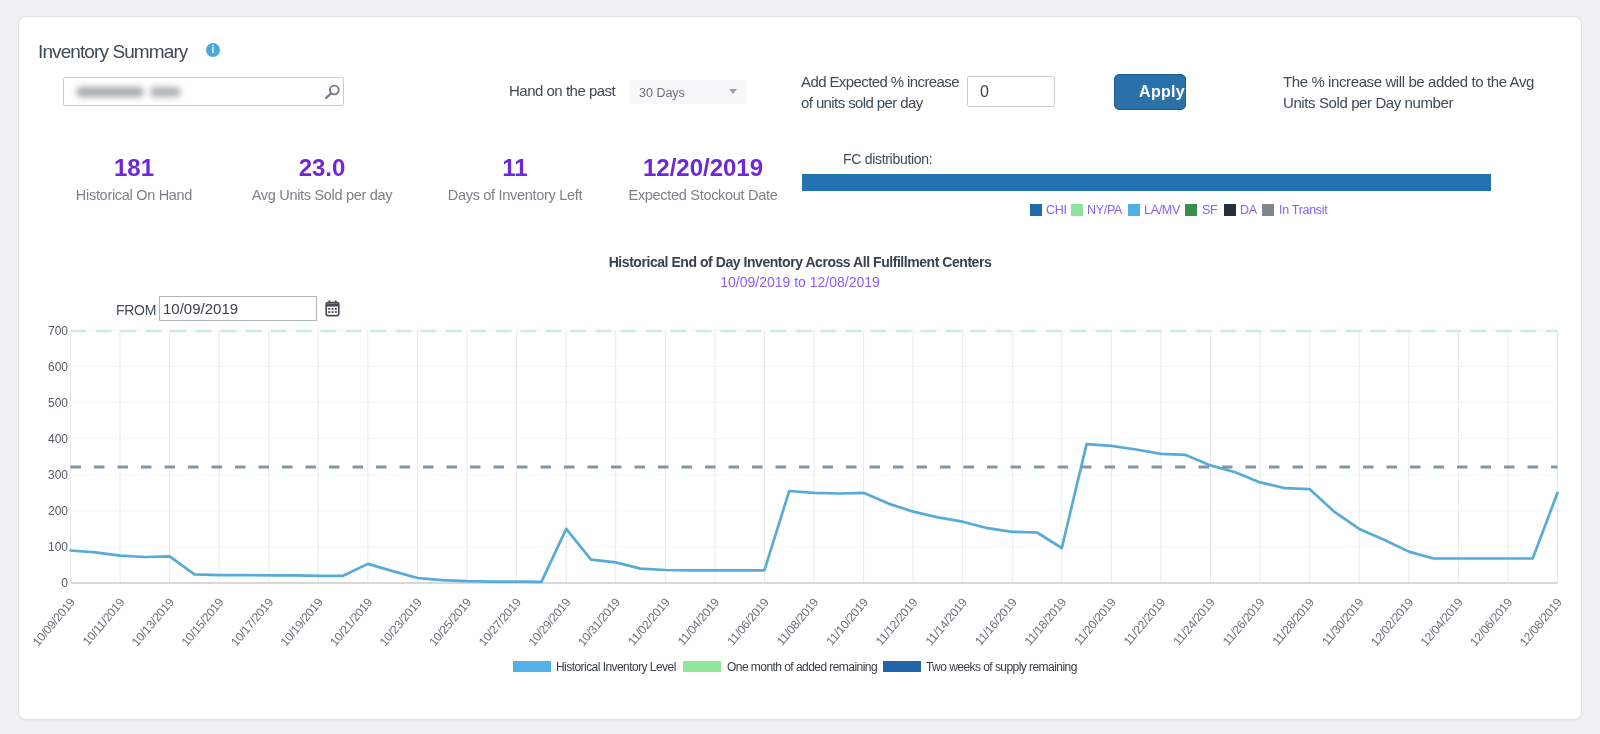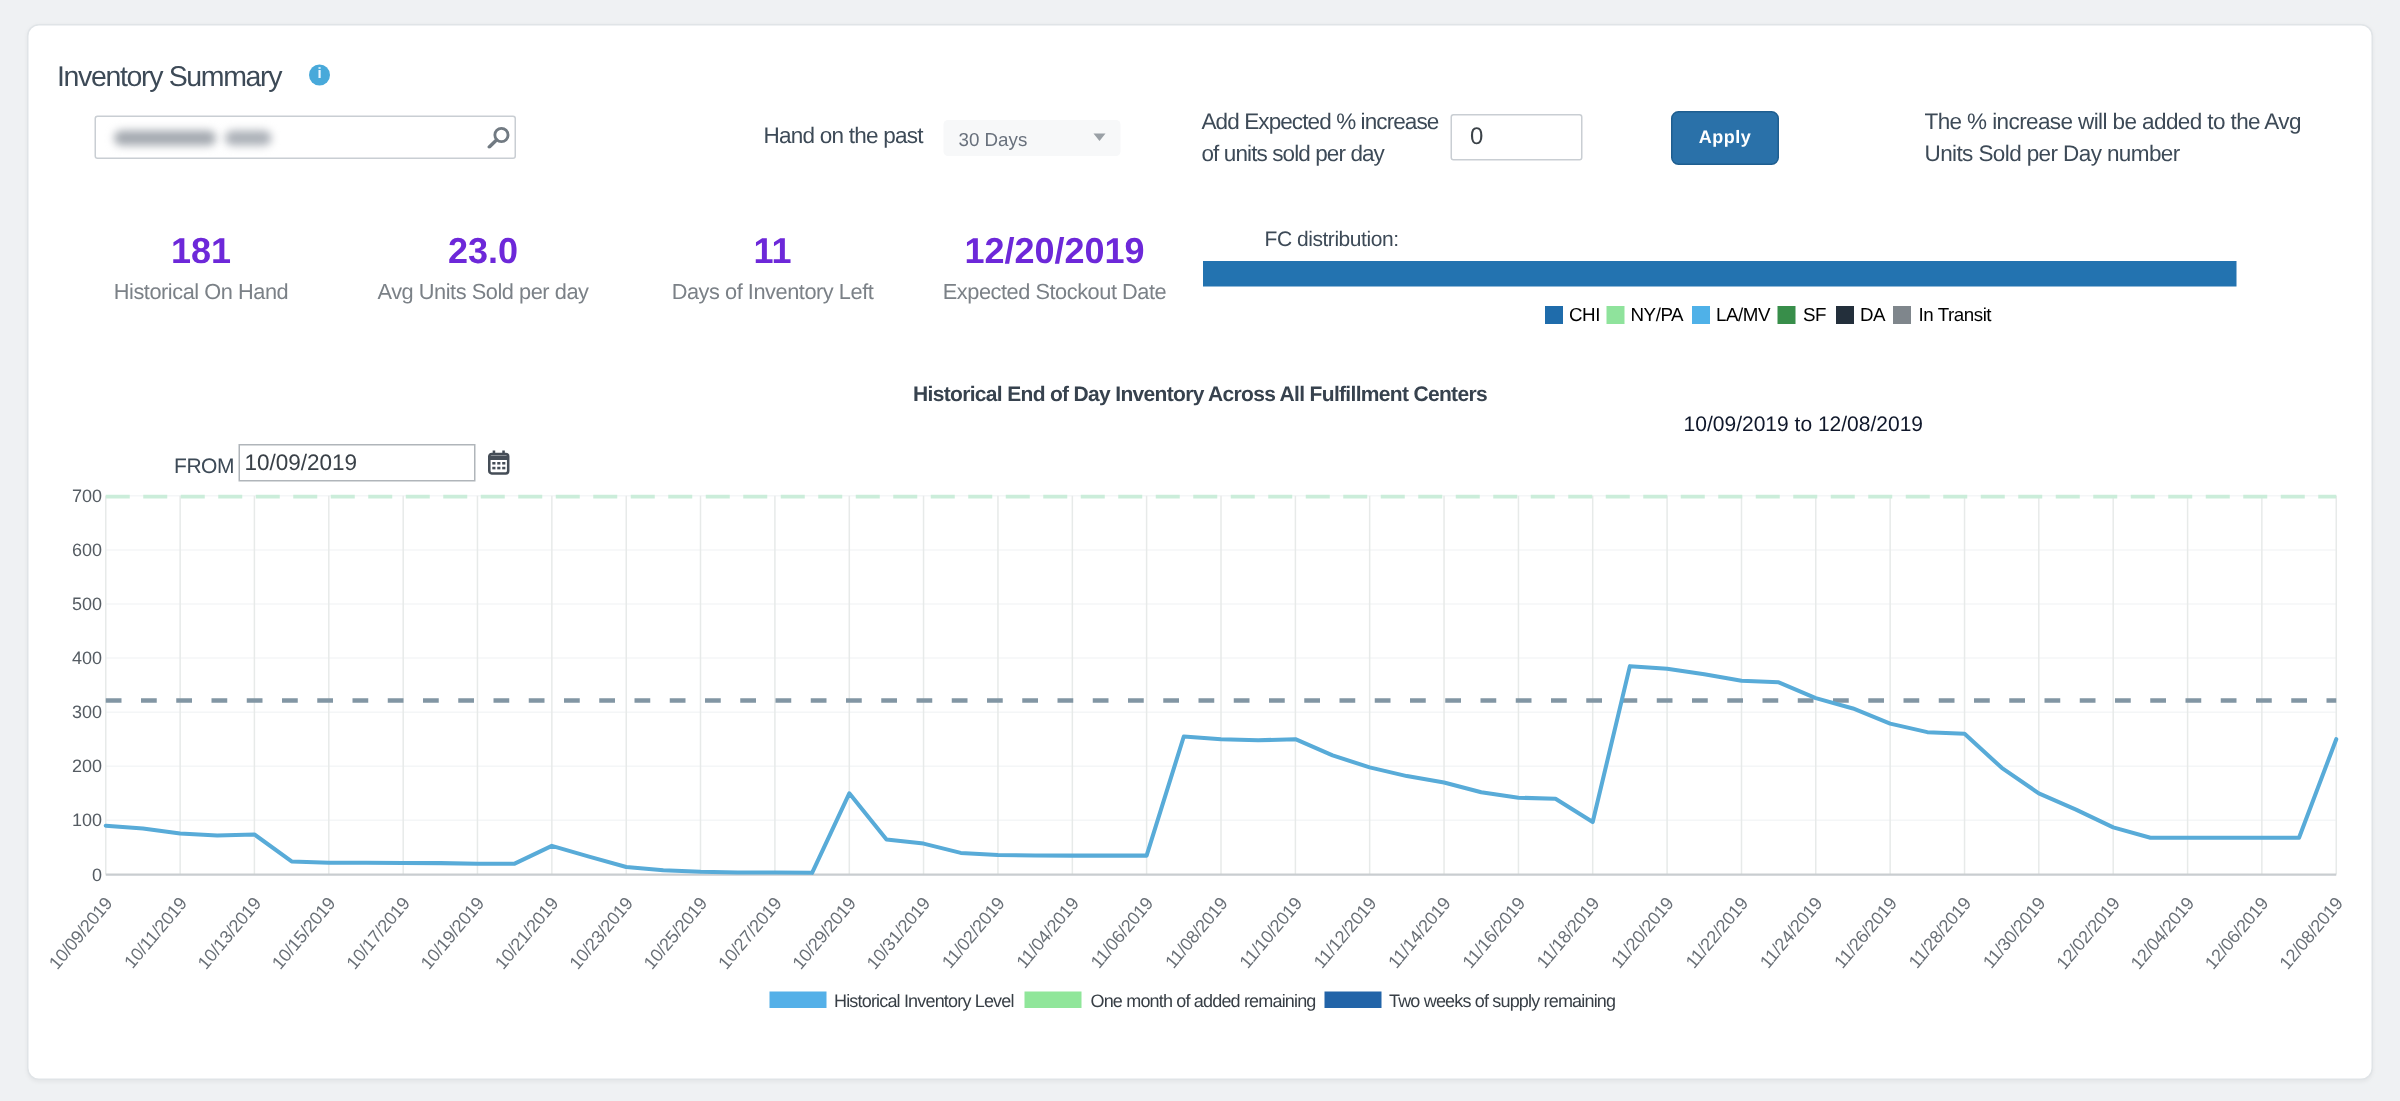--- a/index.html
+++ b/index.html
@@ -1,21 +1,21 @@
 <!DOCTYPE html>
 <html><head><meta charset="utf-8">
 <style>
 * { margin:0; padding:0; box-sizing:border-box; }
 html,body { width:1600px; height:734px; background:#eff1f3; font-family:"Liberation Sans",sans-serif; position:relative; overflow:hidden; }
 .card { position:absolute; left:18px; top:16px; width:1564px; height:704px; background:#fff; border:1px solid #e0e4e7; border-radius:8px; box-shadow:0 1px 3px rgba(0,0,0,.05); }
 .abs { position:absolute; }
 .t15 { font-size:15px; letter-spacing:-0.5px; color:#3d4a57; }
 .statn { font-size:24px; font-weight:700; color:#6d28d9; width:220px; text-align:center; }
 .statl { font-size:14.5px; letter-spacing:-0.3px; color:#7b8187; width:220px; text-align:center; }
-.fcl { font-size:12.5px; letter-spacing:-0.3px; color:#000000; }
+.fcl { font-size:12.5px; letter-spacing:-0.3px; color:#8b5cf6; }
 .fcsq { width:11.5px; height:11.5px; }
 .leg { font-size:12px; letter-spacing:-0.55px; color:#383f46; }
 .legsq { width:38px; height:11px; }
 </style></head>
 <body>
 <div class="card"></div>
 
 <div class="abs" style="left:38px;top:41px;font-size:19px;font-weight:400;color:#3d4a57;letter-spacing:-0.9px">Inventory Summary</div>
 <div class="abs" style="left:206px;top:42.5px;width:14px;height:14px;border-radius:50%;background:#48a9da;color:#eaf6ff;font-size:10px;font-weight:700;text-align:center;line-height:14px">i</div>
 
@@ -27,21 +27,21 @@
     <line x1="8" y1="12.3" x2="3.2" y2="17" stroke="#717a82" stroke-width="2.3" stroke-linecap="round"></line>
   </svg>
 
 <div class="abs t15" style="left:509px;top:82px">Hand on the past</div>
 <div class="abs" style="left:629px;top:80px;width:118px;height:24px;background:#f7f8f9;border-radius:3px"></div>
 <div class="abs" style="left:639px;top:85.5px;font-size:12.5px;color:#68707c">30 Days</div>
 <div class="abs" style="left:729px;top:89px;width:0;height:0;border-left:4.5px solid transparent;border-right:4.5px solid transparent;border-top:5px solid #9aa0a6"></div>
 
 <div class="abs t15" style="left:801px;top:72px;width:166px;line-height:20.5px;letter-spacing:-0.6px">Add Expected % increase of units sold per day</div>
 <div class="abs" style="left:967px;top:76px;width:88px;height:31px;border:1px solid #c9ced3;border-radius:2px;font-size:16px;color:#3b4248;line-height:29px;padding-left:12px">0</div>
-<div class="abs" style="left:1114px;top:74px;width:72px;height:36px;background:#2a71a9;border:1.5px solid #1e5e90;border-radius:5px;color:#fff;font-size:12px;font-weight:700;text-align:center;line-height:33px;letter-spacing:.3px">Apply</div>
+<div class="abs" style="left:1114px;top:74px;width:72px;height:36px;background:#2a71a9;border:1.5px solid #1e5e90;border-radius:5px;color:#fff;font-size:16px;font-weight:700;text-align:right;line-height:33px;letter-spacing:.3px">Apply</div>
 <div class="abs t15" style="left:1283px;top:72px;width:266px;line-height:20.5px;letter-spacing:-0.4px">The % increase will be added to the Avg Units Sold per Day number</div>
 
 <div class="abs statn" style="left:24px;top:153.5px">181</div>
 <div class="abs statl" style="left:24px;top:187px">Historical On Hand</div>
 <div class="abs statn" style="left:212px;top:153.5px">23.0</div>
 <div class="abs statl" style="left:212px;top:187px">Avg Units Sold per day</div>
 <div class="abs statn" style="left:405px;top:153.5px">11</div>
 <div class="abs statl" style="left:405px;top:187px">Days of Inventory Left</div>
 <div class="abs statn" style="left:593px;top:153.5px">12/20/2019</div>
 <div class="abs statl" style="left:593px;top:187px">Expected Stockout Date</div>
@@ -55,21 +55,21 @@
 <div class="abs fcsq" style="left:1128px;top:204px;background:#4fb1e8"></div>
 <div class="abs fcl" style="left:1144px;top:203px">LA/MV</div>
 <div class="abs fcsq" style="left:1185px;top:204px;background:#388e4a"></div>
 <div class="abs fcl" style="left:1202px;top:203px">SF</div>
 <div class="abs fcsq" style="left:1224px;top:204px;background:#232f3b"></div>
 <div class="abs fcl" style="left:1240px;top:203px">DA</div>
 <div class="abs fcsq" style="left:1262px;top:204px;background:#7f868c"></div>
 <div class="abs fcl" style="left:1279px;top:203px">In Transit</div>
 
 <div class="abs" style="left:300px;top:254px;width:1000px;text-align:center;font-size:14px;font-weight:700;letter-spacing:-0.45px;color:#37424e">Historical End of Day Inventory Across All Fulfillment Centers</div>
-<div class="abs" style="left:282px;top:274px;width:1000px;text-align:right;font-size:14px;color:#0f172a">10/09/2019 to 12/08/2019</div>
+<div class="abs" style="left:300px;top:274px;width:1000px;text-align:center;font-size:14px;color:#8b5cf6">10/09/2019 to 12/08/2019</div>
 
 <div class="abs" style="left:116px;top:302px;font-size:14px;letter-spacing:-0.3px;color:#3d4a57">FROM</div>
 <div class="abs" style="left:159px;top:296px;width:158px;height:25px;border:1px solid #b0b5ba;background:#fff;font-size:15px;color:#3a4148;line-height:23px;padding-left:3px">10/09/2019</div>
 <svg class="abs" style="left:325px;top:299px" width="15" height="18" viewBox="0 0 15 18">
     <rect x="1.2" y="3.6" width="12.6" height="13" rx="1.6" fill="none" stroke="#454d57" stroke-width="1.7"></rect>
     <path d="M1.2 4.6 h12.6 v3 H1.2 z" fill="#454d57"></path>
     <line x1="4.3" y1="1.4" x2="4.3" y2="4.4" stroke="#454d57" stroke-width="1.7"></line>
     <line x1="10.7" y1="1.4" x2="10.7" y2="4.4" stroke="#454d57" stroke-width="1.7"></line>
     <g fill="#454d57">
       <rect x="3.2" y="9" width="2.1" height="1.7"></rect>

